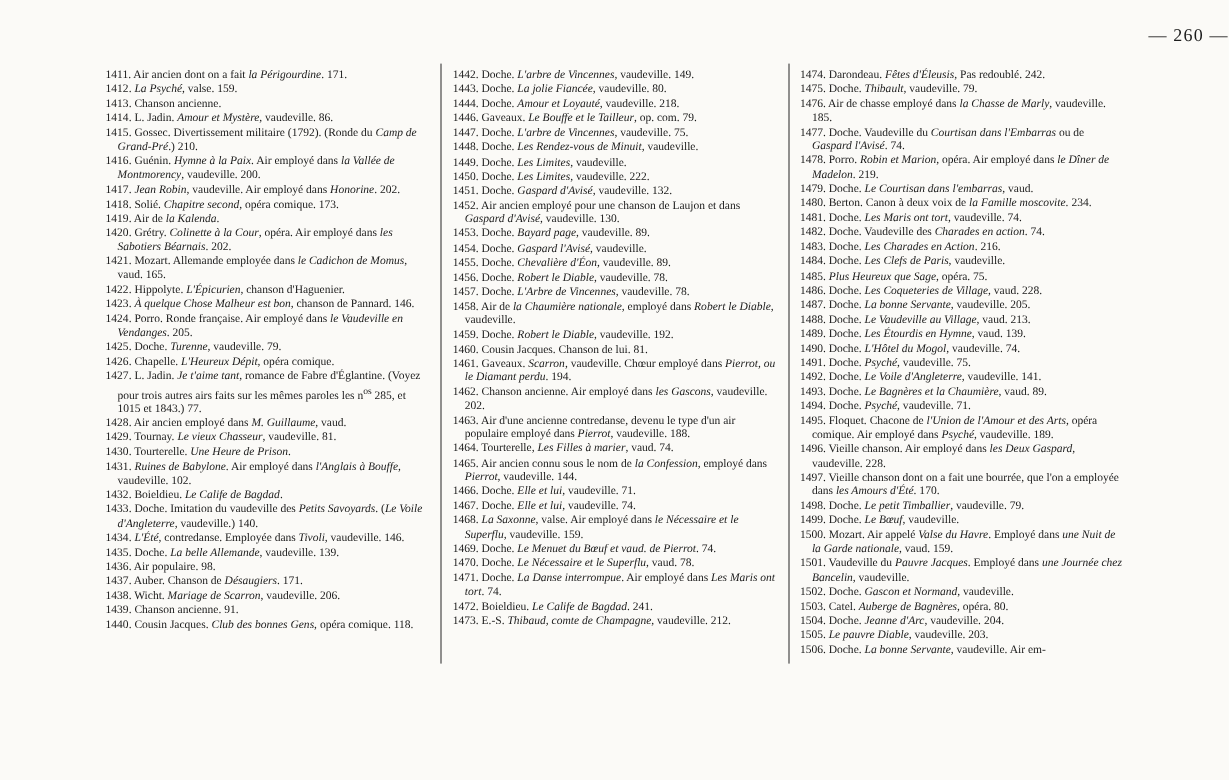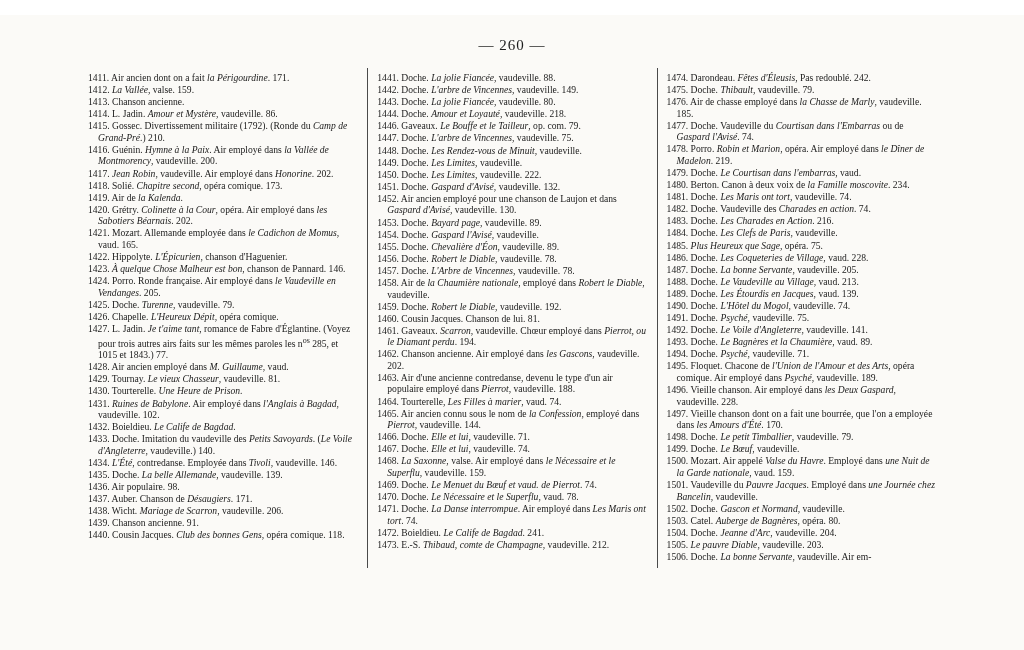--- a/index.html
+++ b/index.html
@@ -14,27 +14,26 @@
     color: #1a1a1a;
     overflow: hidden;
   }
   .page {
     position: relative;
     width: 1024px;
     height: 650px;
     background: #fbfaf7;
   }
   .page-header {
-    text-align: center;
+    text-align: right;
     font-size: 15px;
     letter-spacing: 1px;
     padding-top: 22px;
     color: #1d1d1d;
     font-family: "Liberation Serif", serif;
-    margin-top: 15px;
   }
   .columns {
     display: flex;
     margin: 18px 78px 0 78px;
     height: 560px;
   }
   .col {
     width: 33.33%;
     padding: 0 10px;
     box-sizing: border-box;
@@ -62,52 +61,51 @@
   }
 </style>
 </head>
 <body>
 
 <div class="page">
   <div class="page-header">— 260 —</div>
   <div class="columns">
     <div class="col">
         <div class="entry">1411. Air ancien dont on a fait <i>la Périgourdine</i>. 171.</div>
-        <div class="entry">1412. <i>La Vallée</i>, valse. 159.</div>
+        <div class="entry">1412. <i>La Psyché</i>, valse. 159.</div>
         <div class="entry">1413. Chanson ancienne.</div>
         <div class="entry">1414. L. Jadin. <i>Amour et Mystère</i>, vaudeville. 86.</div>
         <div class="entry">1415. Gossec. Divertissement militaire (1792). (Ronde du <i>Camp de Grand-Pré</i>.) 210.</div>
         <div class="entry">1416. Guénin. <i>Hymne à la Paix</i>. Air employé dans <i>la Vallée de Montmorency</i>, vaudeville. 200.</div>
         <div class="entry">1417. <i>Jean Robin</i>, vaudeville. Air employé dans <i>Honorine</i>. 202.</div>
         <div class="entry">1418. Solié. <i>Chapitre second</i>, opéra comique. 173.</div>
         <div class="entry">1419. Air de <i>la Kalenda</i>.</div>
         <div class="entry">1420. Grétry. <i>Colinette à la Cour</i>, opéra. Air employé dans <i>les Sabotiers Béarnais</i>. 202.</div>
         <div class="entry">1421. Mozart. Allemande employée dans <i>le Cadichon de Momus</i>, vaud. 165.</div>
         <div class="entry">1422. Hippolyte. <i>L'Épicurien</i>, chanson d'Haguenier.</div>
         <div class="entry">1423. <i>À quelque Chose Malheur est bon</i>, chanson de Pannard. 146.</div>
         <div class="entry">1424. Porro. Ronde française. Air employé dans <i>le Vaudeville en Vendanges</i>. 205.</div>
         <div class="entry">1425. Doche. <i>Turenne</i>, vaudeville. 79.</div>
         <div class="entry">1426. Chapelle. <i>L'Heureux Dépit</i>, opéra comique.</div>
         <div class="entry">1427. L. Jadin. <i>Je t'aime tant</i>, romance de Fabre d'Églantine. (Voyez pour trois autres airs faits sur les mêmes paroles les n<sup>os</sup> 285, et 1015 et 1843.) 77.</div>
         <div class="entry">1428. Air ancien employé dans <i>M. Guillaume</i>, vaud.</div>
         <div class="entry">1429. Tournay. <i>Le vieux Chasseur</i>, vaudeville. 81.</div>
         <div class="entry">1430. Tourterelle. <i>Une Heure de Prison</i>.</div>
-        <div class="entry">1431. <i>Ruines de Babylone</i>. Air employé dans <i>l'Anglais à Bagdad</i>, vaudeville. 102.</div>
+        <div class="entry">1431. <i>Ruines de Babylone</i>. Air employé dans <i>l'Anglais à Bouffe</i>, vaudeville. 102.</div>
         <div class="entry">1432. Boieldieu. <i>Le Calife de Bagdad</i>.</div>
         <div class="entry">1433. Doche. Imitation du vaudeville des <i>Petits Savoyards</i>. (<i>Le Voile d'Angleterre</i>, vaudeville.) 140.</div>
         <div class="entry">1434. <i>L'Été</i>, contredanse. Employée dans <i>Tivoli</i>, vaudeville. 146.</div>
         <div class="entry">1435. Doche. <i>La belle Allemande</i>, vaudeville. 139.</div>
         <div class="entry">1436. Air populaire. 98.</div>
         <div class="entry">1437. Auber. Chanson de <i>Désaugiers</i>. 171.</div>
         <div class="entry">1438. Wicht. <i>Mariage de Scarron</i>, vaudeville. 206.</div>
         <div class="entry">1439. Chanson ancienne. 91.</div>
         <div class="entry">1440. Cousin Jacques. <i>Club des bonnes Gens</i>, opéra comique. 118.</div>
       </div>
     <div class="col rule-left">
-        <div class="entry">1441. Doche. <i>La jolie Fiancée</i>, vaudeville. 88.</div>
         <div class="entry">1442. Doche. <i>L'arbre de Vincennes</i>, vaudeville. 149.</div>
         <div class="entry">1443. Doche. <i>La jolie Fiancée</i>, vaudeville. 80.</div>
         <div class="entry">1444. Doche. <i>Amour et Loyauté</i>, vaudeville. 218.</div>
         <div class="entry">1446. Gaveaux. <i>Le Bouffe et le Tailleur</i>, op. com. 79.</div>
         <div class="entry">1447. Doche. <i>L'arbre de Vincennes</i>, vaudeville. 75.</div>
         <div class="entry">1448. Doche. <i>Les Rendez-vous de Minuit</i>, vaudeville.</div>
         <div class="entry">1449. Doche. <i>Les Limites</i>, vaudeville.</div>
         <div class="entry">1450. Doche. <i>Les Limites</i>, vaudeville. 222.</div>
         <div class="entry">1451. Doche. <i>Gaspard d'Avisé</i>, vaudeville. 132.</div>
         <div class="entry">1452. Air ancien employé pour une chanson de Laujon et dans <i>Gaspard d'Avisé</i>, vaudeville. 130.</div>
@@ -142,21 +140,21 @@
         <div class="entry">1479. Doche. <i>Le Courtisan dans l'embarras</i>, vaud.</div>
         <div class="entry">1480. Berton. Canon à deux voix de <i>la Famille moscovite</i>. 234.</div>
         <div class="entry">1481. Doche. <i>Les Maris ont tort</i>, vaudeville. 74.</div>
         <div class="entry">1482. Doche. Vaudeville des <i>Charades en action</i>. 74.</div>
         <div class="entry">1483. Doche. <i>Les Charades en Action</i>. 216.</div>
         <div class="entry">1484. Doche. <i>Les Clefs de Paris</i>, vaudeville.</div>
         <div class="entry">1485. <i>Plus Heureux que Sage</i>, opéra. 75.</div>
         <div class="entry">1486. Doche. <i>Les Coqueteries de Village</i>, vaud. 228.</div>
         <div class="entry">1487. Doche. <i>La bonne Servante</i>, vaudeville. 205.</div>
         <div class="entry">1488. Doche. <i>Le Vaudeville au Village</i>, vaud. 213.</div>
-        <div class="entry">1489. Doche. <i>Les Étourdis en Jacques</i>, vaud. 139.</div>
+        <div class="entry">1489. Doche. <i>Les Étourdis en Hymne</i>, vaud. 139.</div>
         <div class="entry">1490. Doche. <i>L'Hôtel du Mogol</i>, vaudeville. 74.</div>
         <div class="entry">1491. Doche. <i>Psyché</i>, vaudeville. 75.</div>
         <div class="entry">1492. Doche. <i>Le Voile d'Angleterre</i>, vaudeville. 141.</div>
         <div class="entry">1493. Doche. <i>Le Bagnères et la Chaumière</i>, vaud. 89.</div>
         <div class="entry">1494. Doche. <i>Psyché</i>, vaudeville. 71.</div>
         <div class="entry">1495. Floquet. Chacone de <i>l'Union de l'Amour et des Arts</i>, opéra comique. Air employé dans <i>Psyché</i>, vaudeville. 189.</div>
         <div class="entry">1496. Vieille chanson. Air employé dans <i>les Deux Gaspard</i>, vaudeville. 228.</div>
         <div class="entry">1497. Vieille chanson dont on a fait une bourrée, que l'on a employée dans <i>les Amours d'Été</i>. 170.</div>
         <div class="entry">1498. Doche. <i>Le petit Timballier</i>, vaudeville. 79.</div>
         <div class="entry">1499. Doche. <i>Le Bœuf</i>, vaudeville.</div>

